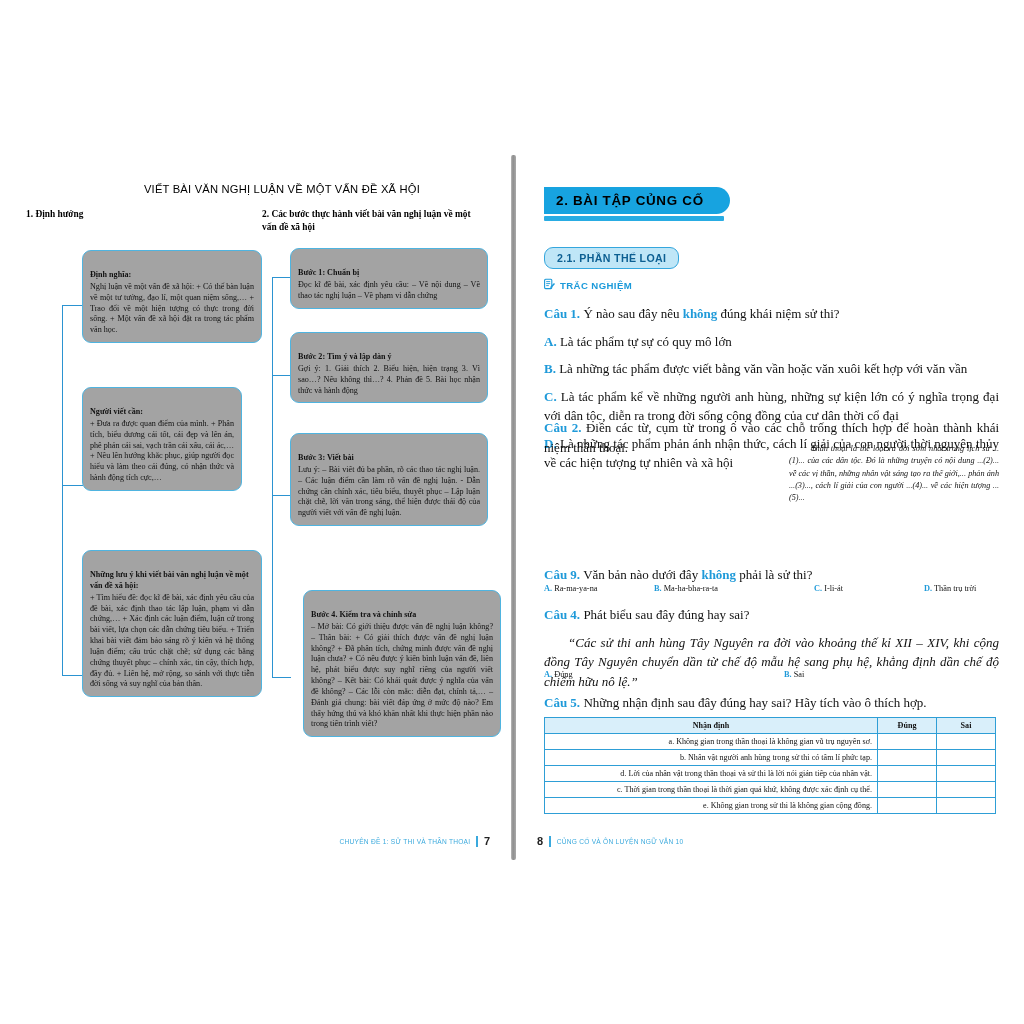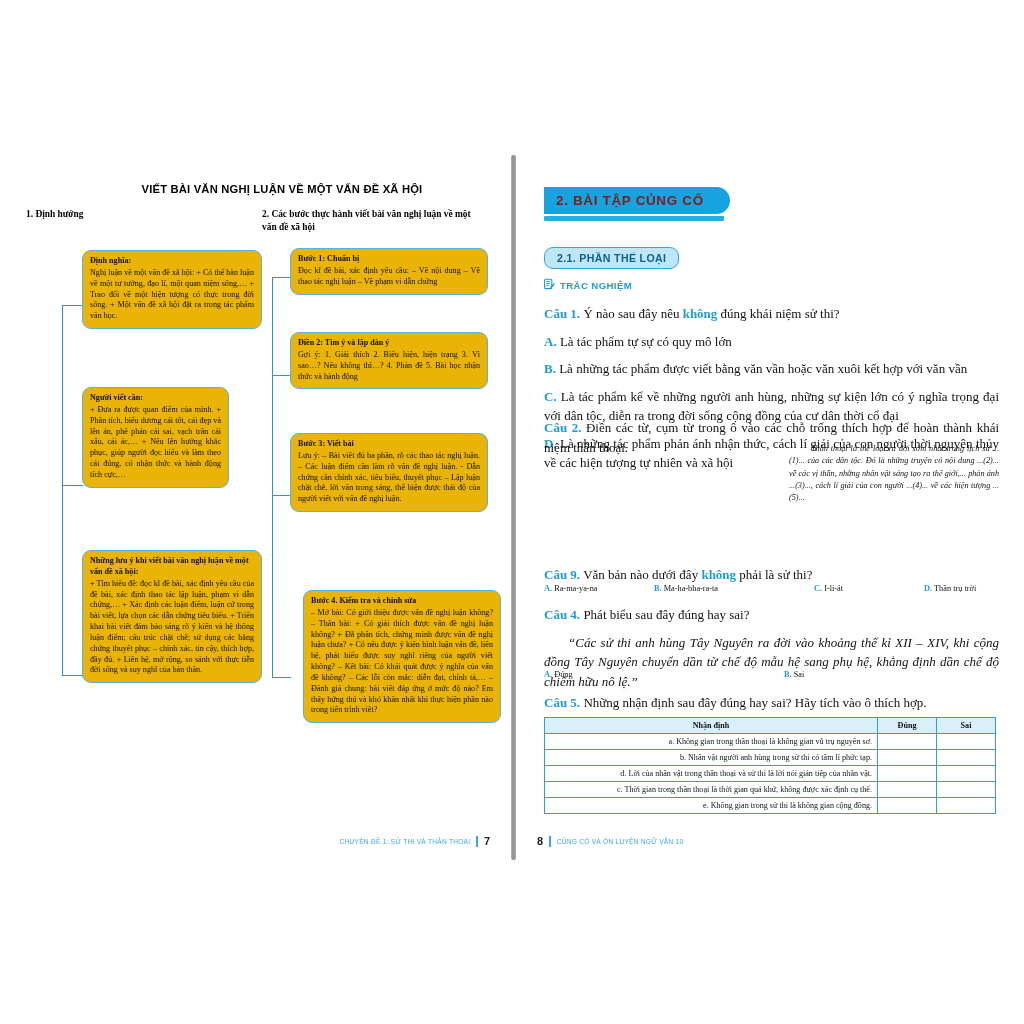--- a/index.html
+++ b/index.html
@@ -27,21 +27,21 @@
   .page-left{
     position:absolute;
     left:22px;top:165px;
     width:468px;height:700px;
   }
   .main-title{
     position:absolute;
     left:60px;top:18px;width:400px;
     text-align:center;
     font-family:"Liberation Sans", sans-serif;
-    font-weight:bold;
+    font-weight:normal;
     font-size:11.2px;
     letter-spacing:.2px;
     color:#000;
   }
   .col-head{
     position:absolute;
     font-family:"Liberation Serif", serif;
     font-weight:bold;
     font-size:9.4px;
     color:#000;
@@ -49,37 +49,37 @@
   }
   .col-head.l{ left:4px;  top:43px;  width:200px;}
   .col-head.r{ left:240px;top:43px;  width:225px;}
   .bline{
     position:absolute;
     background:#2b93d1;
   }
 
   .box{
     position:absolute;
-    background:#eab308;
+    background:#a3a3a3;
     border:1px solid #4fb4e0;
     border-radius:9px;
     box-sizing:border-box;
-    padding:5px 7px 6px 7px;
+    padding:19px 7px 6px 7px;
     font-family:"Liberation Serif", serif;
     font-size:8.1px;
     line-height:1.34;
     color:#111;
     text-align:justify;
   }
   .box .ttl{display:block;font-weight:bold;margin-bottom:1px;text-align:left;}
   .box p{margin:0;}
 
   
   #b-dinhnghia{left:60px;top:85px;width:180px;}
-  #b-nguoiviet{left:60px;top:222px;width:147px;}
+  #b-nguoiviet{left:60px;top:222px;width:160px;}
   #b-luuy{left:60px;top:385px;width:180px;}
 
   
   #b-buoc1{left:268px;top:83px;width:198px;}
   #b-buoc2{left:268px;top:167px;width:198px;}
   #b-buoc3{left:268px;top:268px;width:198px;}
   #b-buoc4{left:281px;top:425px;width:198px;}
 
   
   .foot-l{
@@ -101,21 +101,21 @@
   
   .page-right{
     position:absolute;
     left:537px;top:165px;
     width:470px;height:700px;
   }
   .banner-wrap{position:absolute;left:7px;top:22px;}
   .banner{
     display:inline-block;
     background:#17a3e0;
-    color:#7f1d1d;
+    color:#000000;
     font-family:"Liberation Sans", sans-serif;
     font-weight:bold;
     font-size:13.4px;
     letter-spacing:.7px;
     padding:6px 26px 6px 12px;
     border-radius:0 14px 14px 0;
   }
   .banner-under{
     margin-top:2px;
     width:180px;height:5px;background:#29ace3;border-radius:1px;
@@ -282,21 +282,21 @@
       <span class="ttl">Những lưu ý khi viết bài văn nghị luận về một vấn đề xã hội:</span>
       <p>+ Tìm hiểu đề: đọc kĩ đề bài, xác định yêu cầu của đề bài, xác định thao tác lập luận, phạm vi dẫn chứng,… + Xác định các luận điểm, luận cứ trong bài viết, lựa chọn các dẫn chứng tiêu biểu. + Triển khai bài viết đảm bảo sáng rõ ý kiến và hệ thống luận điểm; cấu trúc chặt chẽ; sử dụng các bằng chứng thuyết phục – chính xác, tin cậy, thích hợp, đầy đủ. + Liên hệ, mở rộng, so sánh với thực tiễn đời sống và suy nghĩ của bản thân.</p>
     </div>
 
     <div class="box" id="b-buoc1">
       <span class="ttl">Bước 1: Chuẩn bị</span>
       <p>Đọc kĩ đề bài, xác định yêu cầu: – Về nội dung – Về thao tác nghị luận – Về phạm vi dẫn chứng</p>
     </div>
 
     <div class="box" id="b-buoc2">
-      <span class="ttl">Điền 2: Tìm ý và lập dàn ý</span>
+      <span class="ttl">Bước 2: Tìm ý và lập dàn ý</span>
       <p>Gợi ý: 1. Giải thích 2. Biểu hiện, hiện trạng 3. Vì sao…? Nếu không thì…? 4. Phản đề 5. Bài học nhận thức và hành động</p>
     </div>
 
     <div class="box" id="b-buoc3">
       <span class="ttl">Bước 3: Viết bài</span>
       <p>Lưu ý: – Bài viết đủ ba phần, rõ các thao tác nghị luận. – Các luận điểm cần làm rõ vấn đề nghị luận. - Dẫn chứng cần chính xác, tiêu biểu, thuyết phục – Lập luận chặt chẽ, lời văn trong sáng, thể hiện được thái độ của người viết với vấn đề nghị luận.</p>
     </div>
 
     <div class="box" id="b-buoc4">
       <span class="ttl">Bước 4. Kiểm tra và chỉnh sửa</span>

